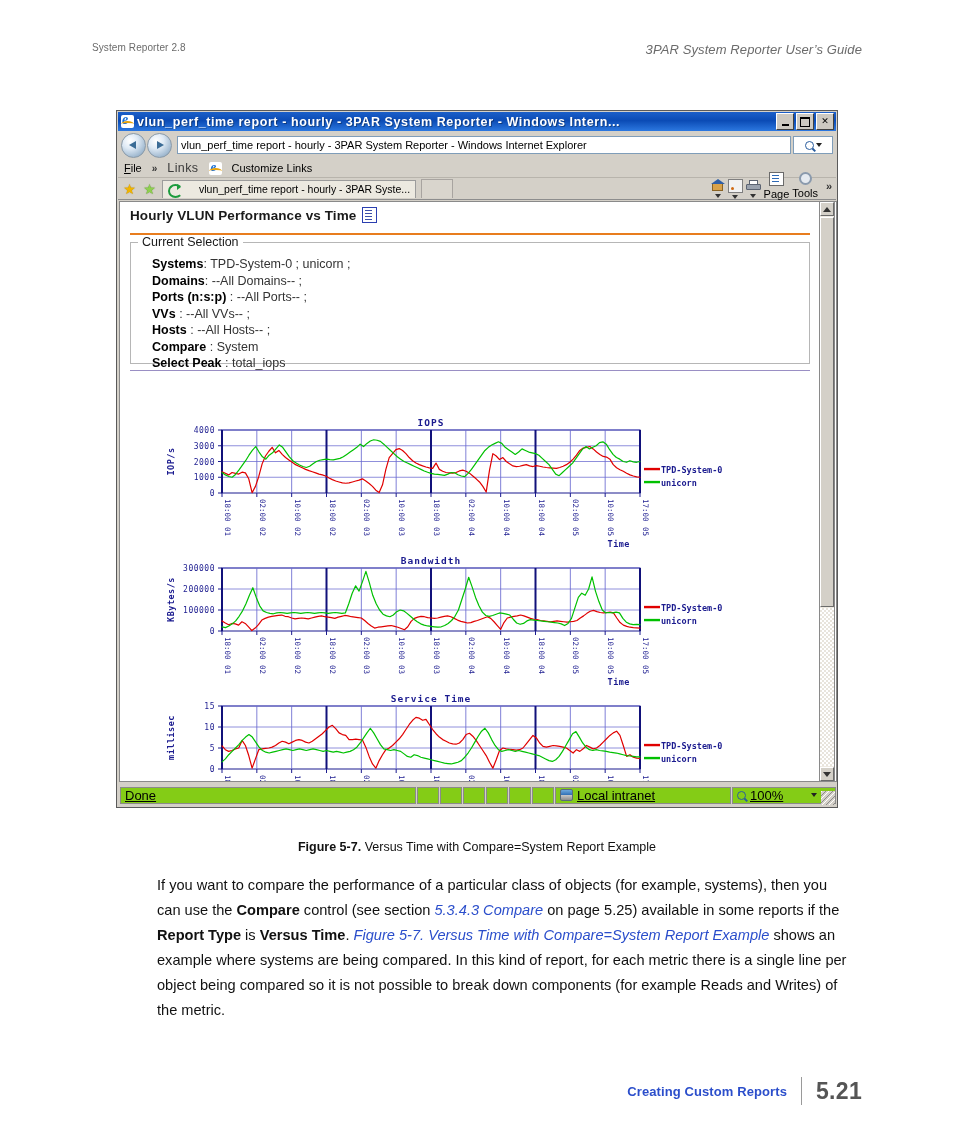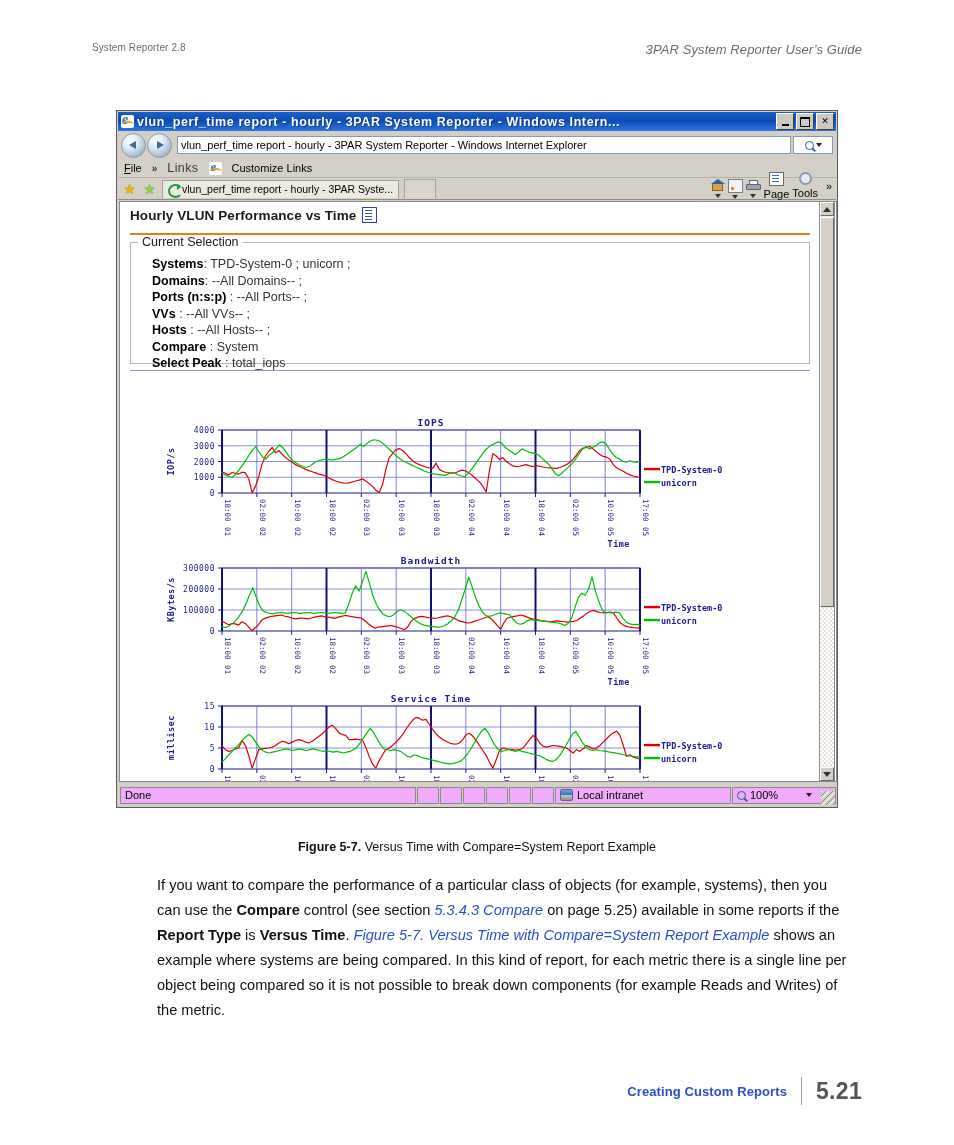--- a/index.html
+++ b/index.html
@@ -106,21 +106,21 @@
     border-bottom:1px solid #8d8d8d;
   }
   .star{
     width:15px;height:14px;flex:none;position:relative;
     font-size:14px;line-height:14px;color:#f0b400;text-align:center;
     text-shadow:0 0 1px #9a7300;
   }
   .star.plus{color:#8fcf4f;text-shadow:0 0 1px #3f7b1f;}
   .tabbtn{
     height:18px;background:#ece9e0;border:1px solid #9c9c9c;border-bottom:none;
-    display:flex;align-items:center;gap:2px;padding:0 5px;box-sizing:border-box;max-width:300px;
+    display:flex;align-items:center;gap:19px;padding:0 5px;box-sizing:border-box;max-width:300px;
   }
   .tabbtn .tb-ico{
     width:12px;height:12px;flex:none;position:relative;
   }
   .tabbtn .tb-ico:before{
     content:"";position:absolute;left:0;top:1px;width:11px;height:10px;
     border:2px solid #1c9b3e;border-radius:50%;border-right-color:transparent;
   }
   .tabbtn .tb-ico:after{
     content:"";position:absolute;right:-1px;top:1px;width:0;height:0;
@@ -183,22 +183,23 @@
   .chart svg{display:block;}
 
   
   .statusbar{
     position:absolute;left:2px;bottom:2px;width:718px;height:20px;background:#d4d0c8;
     display:flex;align-items:center;box-sizing:border-box;padding:1px;gap:1px;
   }
   .sb-cell{
     height:17px;border:1px solid #fff;border-right-color:#8a8a8a;border-bottom-color:#8a8a8a;
     border-top-color:#8a8a8a;border-left-color:#8a8a8a;
-    display:flex;align-items:center;padding:0 4px;box-sizing:border-box;font-size:11px;color:#000;
-    background:#f0abfc;
+    display:flex;align-items:center;padding:0 4px;box-sizing:border-box;font-size:13px;color:#000;
+    background:#84cc16;
+    text-decoration:underline;
   }
   .sb-done{flex:1;}
   .sb-sm{width:22px;}
   .sb-zone{width:176px;gap:4px;}
   .sb-zoom{width:104px;gap:4px;justify-content:flex-start;}
   .globe{
     width:13px;height:12px;flex:none;border-radius:2px;
     background:linear-gradient(to bottom,#6ea8dd 0%,#2f6fb5 50%,#c8c8c8 50%,#8d8d8d 100%);
     border:1px solid #5a6a7a;box-sizing:border-box;
   }

